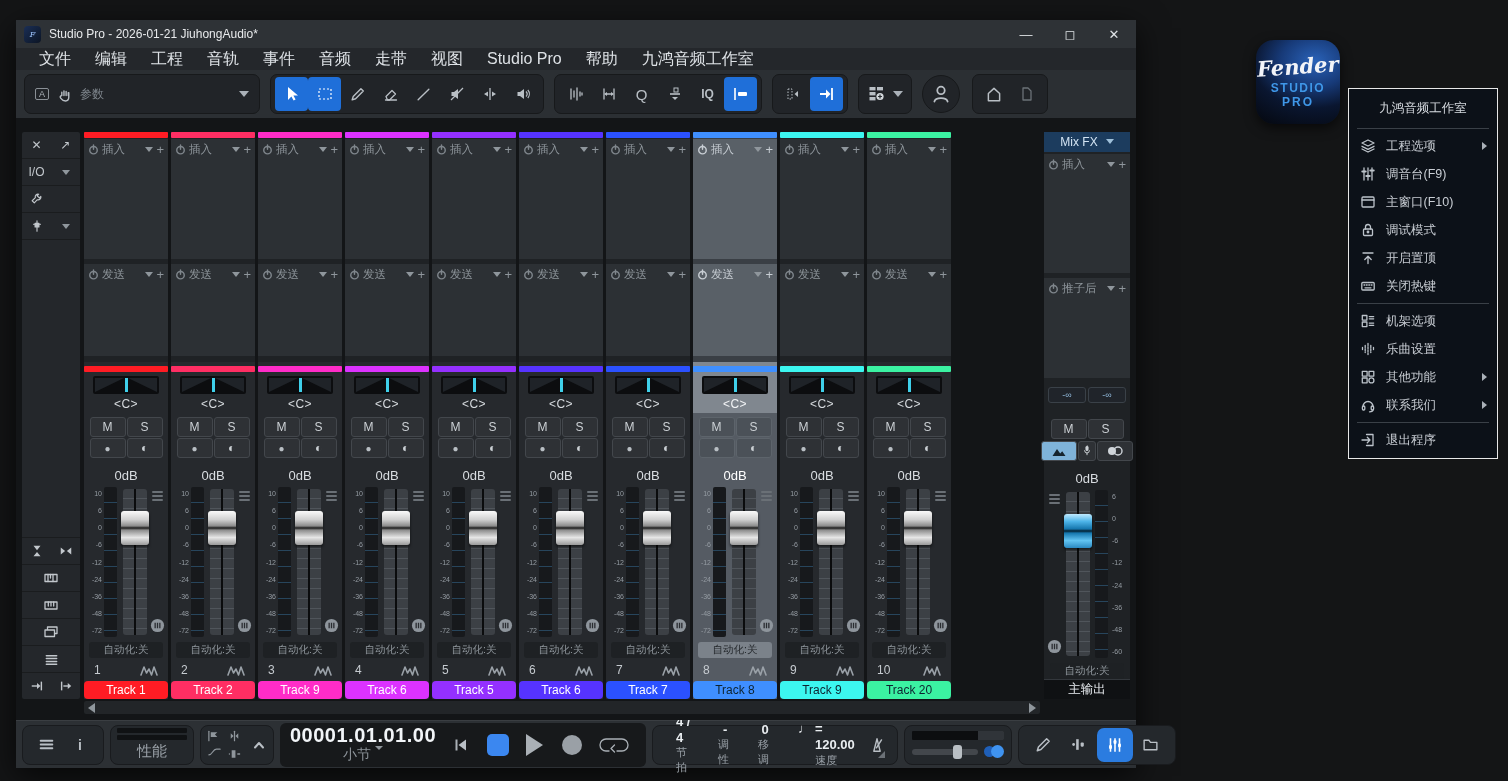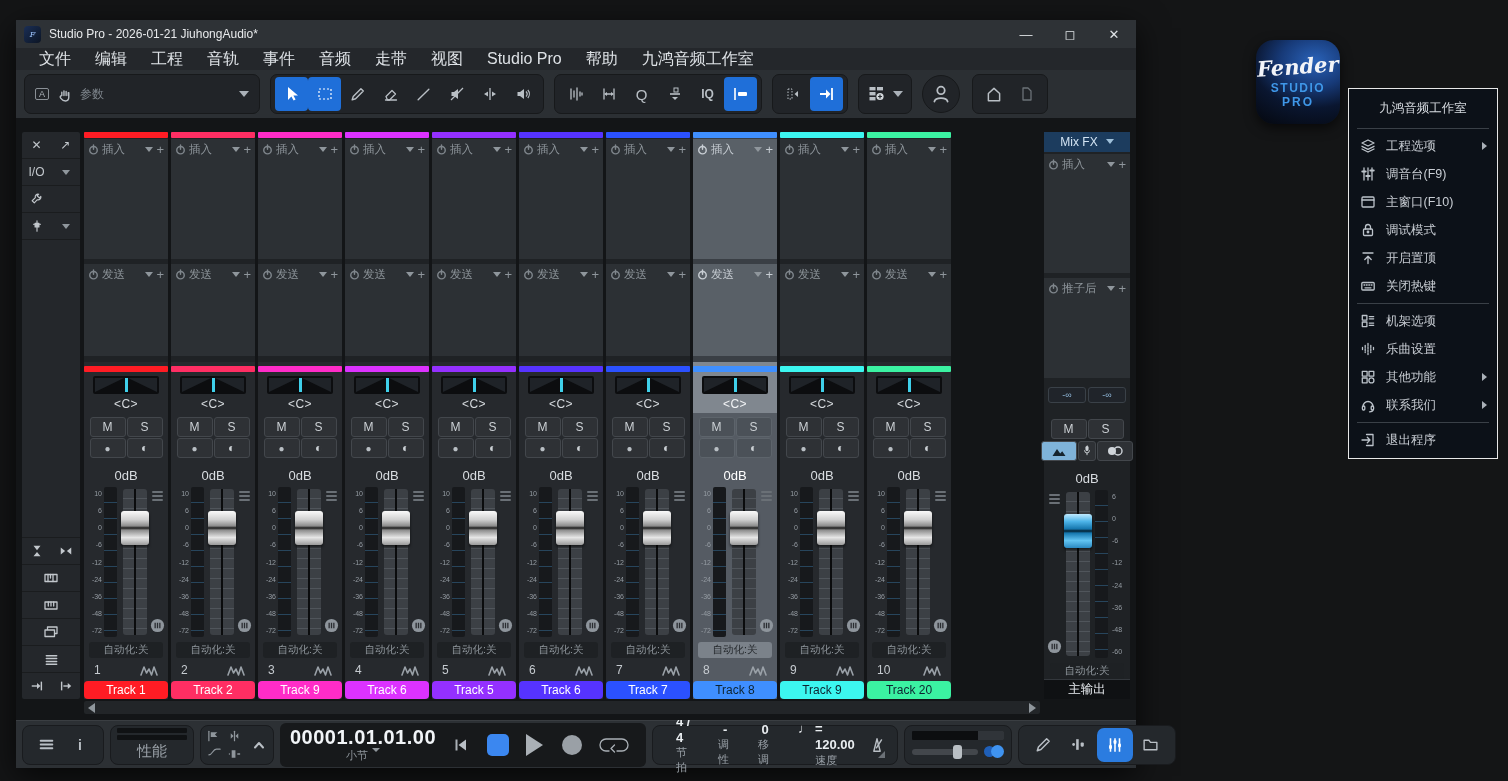--- a/index.html
+++ b/index.html
@@ -114,21 +114,21 @@
   .tg{background:#24282c;border:1px solid #191b1e;border-radius:8px;height:40px;display:flex;align-items:center;padding:0 6px}
   .tg .tbtn{width:34px}
   .perf{flex-direction:column;justify-content:center;gap:2px;width:90px;align-items:center}
   .pbar{width:70px;height:5px;background:#101214;border-radius:1px}
   .perf .lbl{font-size:15px;color:#9aa1a8}
   .marks{width:98px;gap:6px}
   .mgrid{display:grid;grid-template-columns:18px 18px;grid-auto-rows:14px;gap:2px;color:#8f969c}
   .inset{height:44px;display:flex;align-items:center;gap:4px;padding:0 10px;background:#17191b;border-radius:6px}
   .time{display:flex;flex-direction:column;align-items:center;margin-right:4px}
   .time .v{font-size:20px;font-weight:bold;color:#f2f5f8;letter-spacing:.5px;line-height:1.05}
-  .time .u{font-size:11px;color:#8f969c;display:flex;gap:4px}
+  .time .u{font-size:14px;color:#8f969c;display:flex;gap:4px}
   .stopb{width:22px;height:22px;border-radius:5px;background:#3b87f0}
   .playt{width:0;height:0;border-top:11px solid transparent;border-bottom:11px solid transparent;border-left:17px solid #aab0b6}
   .recc{width:20px;height:20px;border-radius:50%;background:#9aa0a6}
   .info{gap:0;padding:0 10px}
   .cell{display:flex;flex-direction:column;align-items:center;padding:0 13px}
   .cell .v{font-size:13px;font-weight:bold;color:#e9edf0;line-height:1.2}
   .cell .l{font-size:11px;color:#9aa1a8}
   .tempo .v{display:flex;gap:4px;align-items:baseline}
   .metro{position:relative;width:30px;height:30px;display:flex;align-items:center;justify-content:center;color:#b9bfc5}
   .metro::after{content:"";position:absolute;right:2px;bottom:2px;border-left:7px solid transparent;border-bottom:7px solid #6b7177}

